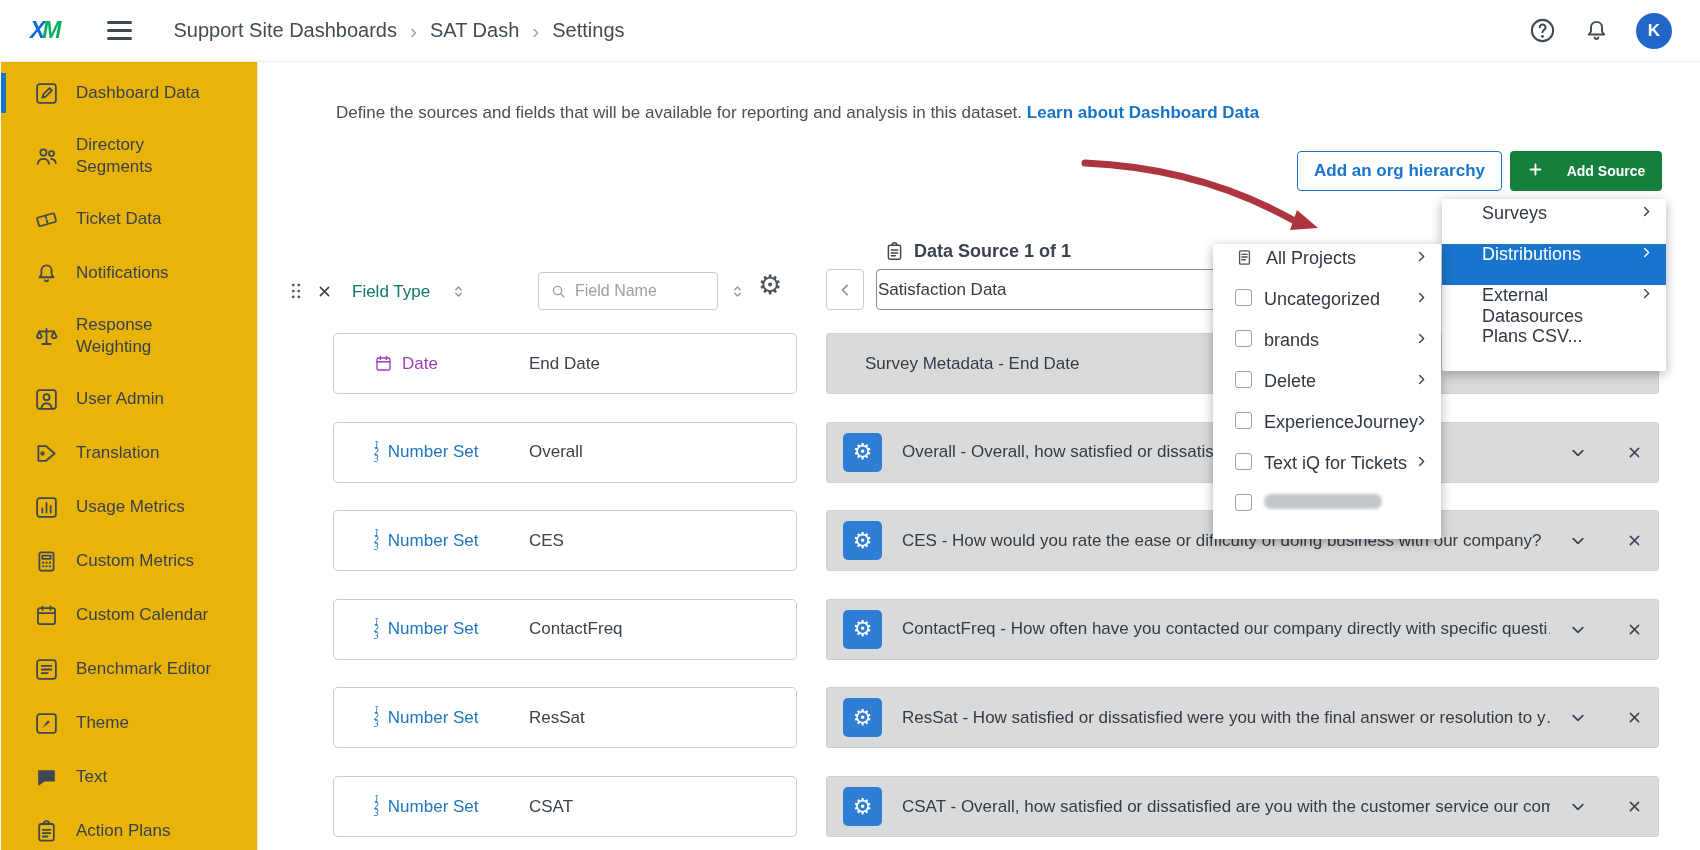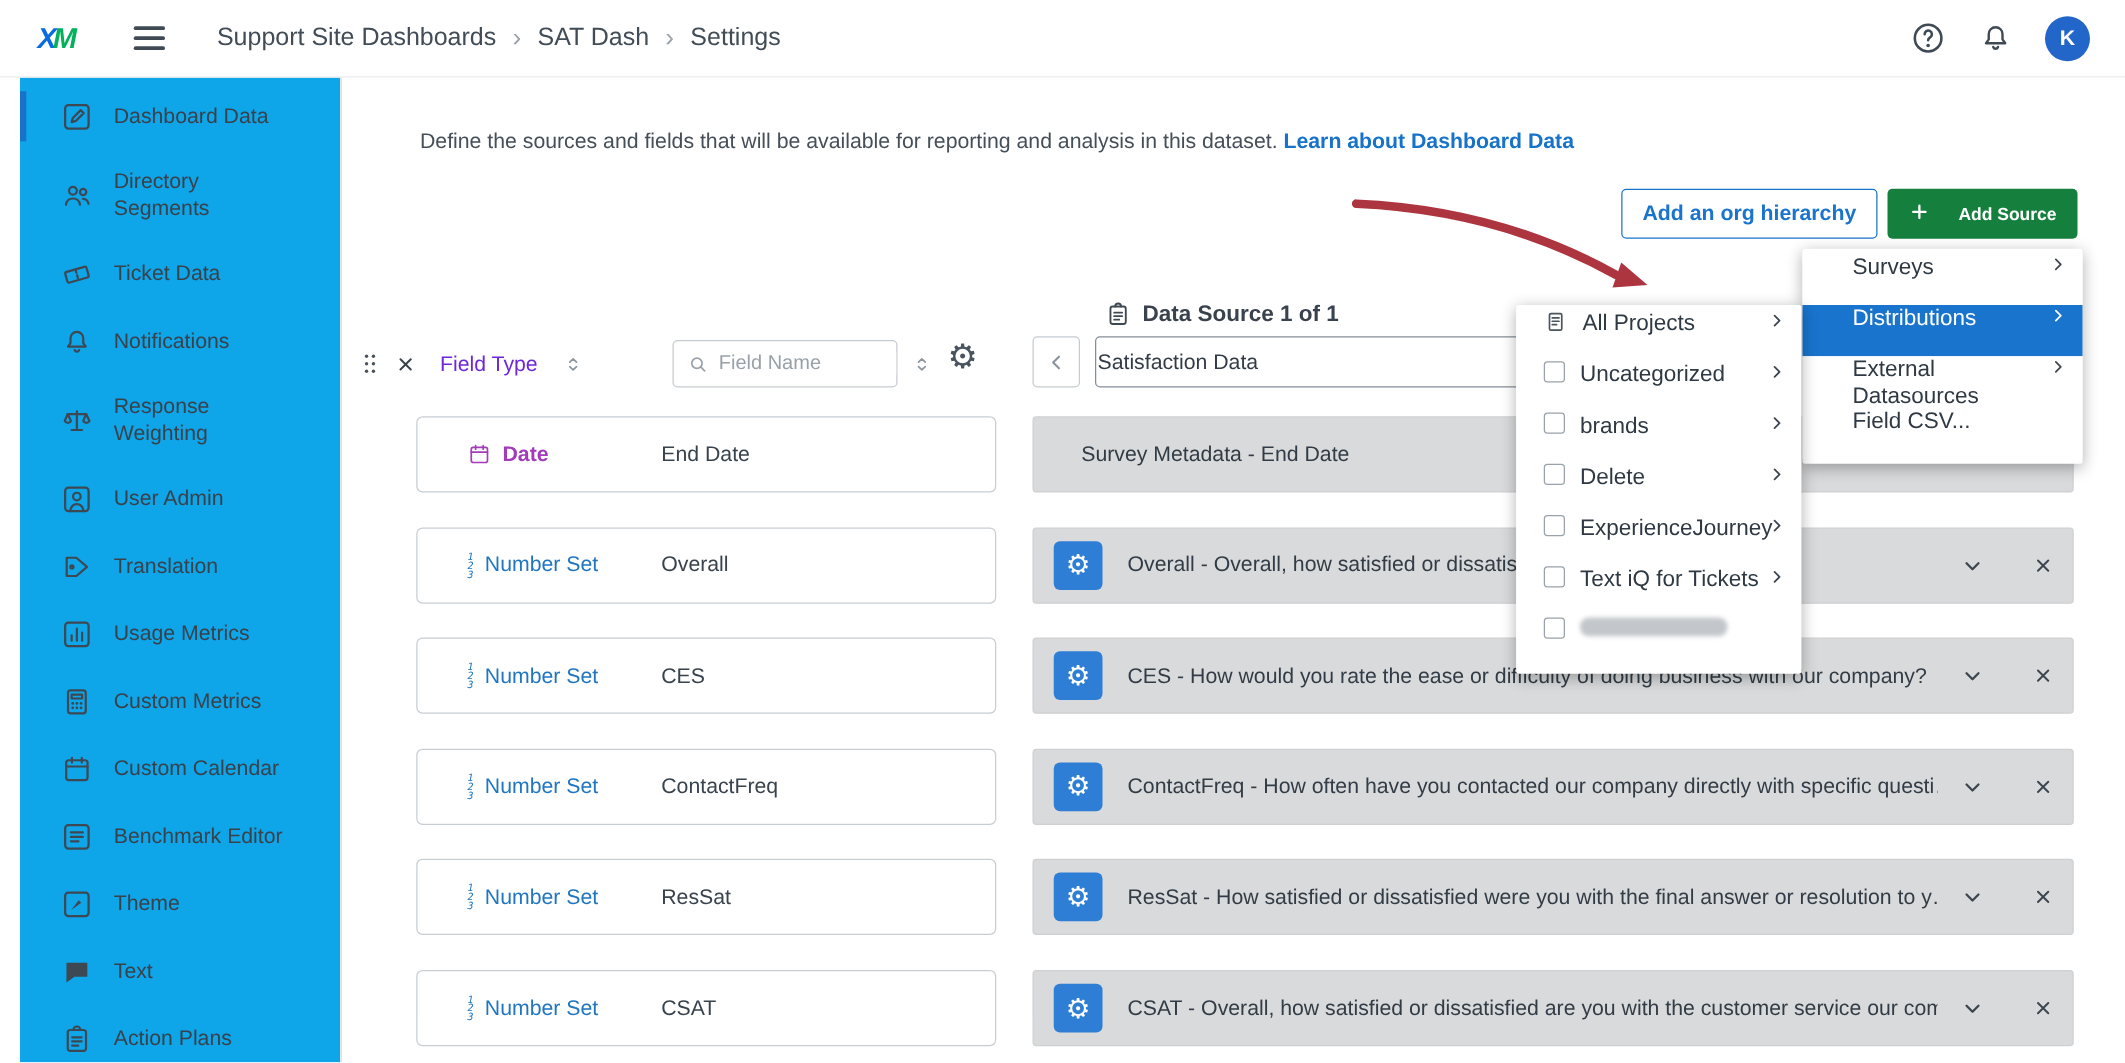--- a/index.html
+++ b/index.html
@@ -16,21 +16,21 @@
   .hamburger i{display:block;height:3px;background:#3f4a54;border-radius:2px}
   .breadcrumb{margin-left:42px;display:flex;align-items:center;gap:13px;font-size:20px;color:#414c56}
   .bc-item{cursor:pointer}
   .bc-sep{color:#99a2aa;font-size:21px}
   .header-right{margin-left:auto;margin-right:28px;display:flex;align-items:center;gap:26px}
   .hicon{color:#3f4a54;display:flex;cursor:pointer}
   .avatar{width:36px;height:36px;border-radius:50%;background:#2166c8;color:#fff;font-size:17px;
     font-weight:bold;display:flex;align-items:center;justify-content:center;cursor:pointer}
 
   
-  #sidebar{position:absolute;left:16px;top:62px;width:257px;height:788px;background:#0ea5e9;
+  #sidebar{position:absolute;left:1px;top:62px;width:257px;height:788px;background:#eab308;
     border-right:1px solid #e3e6e9;padding-top:4px;z-index:10;overflow:hidden}
   .sb-item{position:relative;display:flex;align-items:center;gap:17px;padding:14px 8px 14px 32px;cursor:pointer}
   .sb-icon{width:26px;height:26px;color:#3d4852;flex:none;display:flex;align-items:center;justify-content:center}
   .sb-label{font-size:17px;color:#39424b;line-height:1.3;max-width:142px}
   .sb-item.active::before{content:"";position:absolute;left:0;top:7px;bottom:7px;width:5px;background:#1673c9}
 
   
   #main{position:absolute;inset:0;z-index:5}
   .desc{position:absolute;left:336px;top:103px;font-size:17px;color:#454f59}
   .link{color:#1673c9;font-weight:bold;text-decoration:none;cursor:pointer}
@@ -43,21 +43,21 @@
   .ds-header{position:absolute;left:884px;top:241px;display:flex;align-items:center;gap:9px;font-size:18px;
     font-weight:bold;color:#3a434d}
   .ds-header .ds-icon{color:#3d4852;display:flex}
   .pg-left{position:absolute;left:826px;top:269px;width:38px;height:41px;background:#fff;border:1px solid #c5cbd1;
     border-radius:4px;color:#8a939b;display:flex;align-items:center;justify-content:center;cursor:pointer}
   .ds-input{position:absolute;left:876px;top:269px;width:470px;height:41px;border:1px solid #858e96;border-radius:4px;
     padding-left:1px;font-size:17px;color:#333c46;font-family:"Liberation Sans",sans-serif;outline:none;background:#fff}
 
   .drag{position:absolute;left:285px;top:280px;color:#4a545e;cursor:grab}
   .fc-close{position:absolute;left:315px;top:282px;color:#39434d;cursor:pointer}
-  .fc-label{position:absolute;left:352px;top:282px;font-size:17px;color:#6d28d9}
+  .fc-label{position:absolute;left:352px;top:282px;font-size:17px;color:#0f766e}
   .fc-sort{position:absolute;left:449px;top:282px;color:#8d969e;cursor:pointer}
   .fc-sort2{position:absolute;left:728px;top:282px;color:#8d969e;cursor:pointer}
   .fc-gear{position:absolute;left:758px;top:272px;font-size:27px;color:#4a545e;cursor:pointer;line-height:1}
   .search-box{position:absolute;left:538px;top:272px;width:180px;height:38px;border:1px solid #c6ccd1;border-radius:4px;
     background:#fff;display:flex;align-items:center}
   .search-box .sicon{color:#98a1a9;margin-left:10px;display:flex}
   .search-box input{border:none;outline:none;flex:1;min-width:0;font-size:16px;color:#444;padding:0 8px 0 7px;
     font-family:"Liberation Sans",sans-serif}
   .search-box input::placeholder{color:#98a1a9}
 
@@ -321,21 +321,21 @@
         </span>
       <input placeholder="Field Name" style="">
     </div>
     <span class="fc-sort2" id="fc-sort2"><svg width="19" height="19" viewBox="0 0 24 24" fill="none" stroke="currentColor" stroke-width="1.7" stroke-linecap="round" stroke-linejoin="round">
           <path d="M8.6 9.8L12 6.4l3.4 3.4M8.6 14.2L12 17.6l3.4-3.4"></path>
         </svg></span>
     <span class="fc-gear">⚙</span>
 
     <div id="rows-layer">
         <div class="field-card" style="top: 333px;">
-          <span class="ftype" style="color: rgb(162, 60, 184); font-weight: bold;">
+          <span class="ftype" style="color: rgb(162, 60, 184);">
             <span style="display:flex">
               <svg width="19" height="19" viewBox="0 0 24 24" fill="none" stroke="currentColor" stroke-width="1.7" stroke-linecap="round" stroke-linejoin="round">
                 <rect x="3.8" y="5" width="16.4" height="15.2" rx="2"></rect>
                 <path d="M3.8 9.8h16.4M8.2 3.2v3.6M15.8 3.2v3.6"></path>
               </svg>
             </span>
             <span>Date</span>
           </span>
           <span class="fname">End Date</span>
         </div>
@@ -513,21 +513,21 @@
         </div>
         <div class="menu-item">
           <span>External Datasources</span>
           <span class="mi-chevron">
             <svg width="17" height="17" viewBox="0 0 24 24" fill="none" stroke="currentColor" stroke-width="1.7" stroke-linecap="round" stroke-linejoin="round">
               <path d="M9.4 6.4L15 12l-5.6 5.6" stroke-width="2"></path>
             </svg>
           </span>
         </div>
         <div class="menu-item">
-          <span>Field CSV...</span>
+          <span>Plans CSV...</span>
         </div>
       </div>
     <div id="projects-menu" class="menu">
         <div class="menu-item">
           <span class="mi-lead">
             <svg width="19" height="19" viewBox="0 0 24 24" fill="none" stroke="currentColor" stroke-width="1.7" stroke-linecap="round" stroke-linejoin="round">
               <rect x="5.8" y="3.6" width="12.4" height="16.8" rx="1.5"></rect>
               <path d="M8.6 8h6.8M8.6 11.4h6.8M8.6 14.8h4.4"></path>
             </svg>
           </span>

